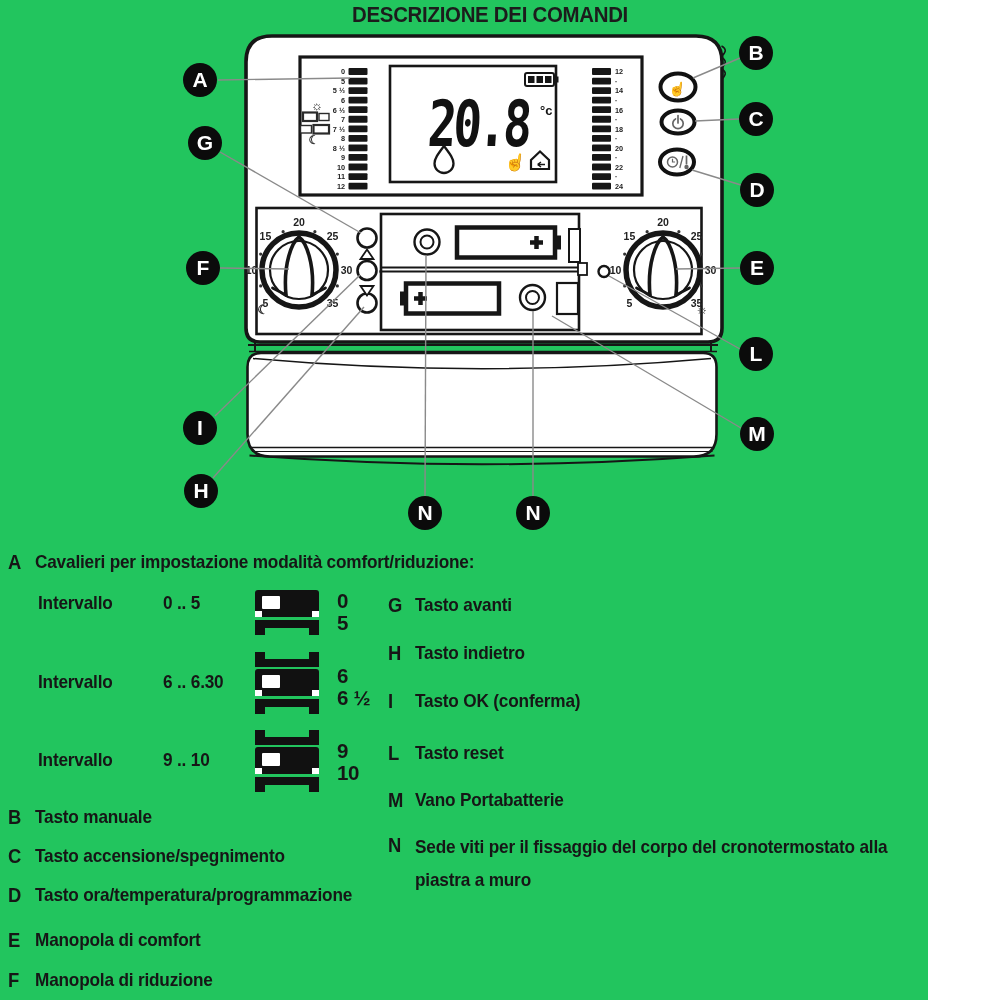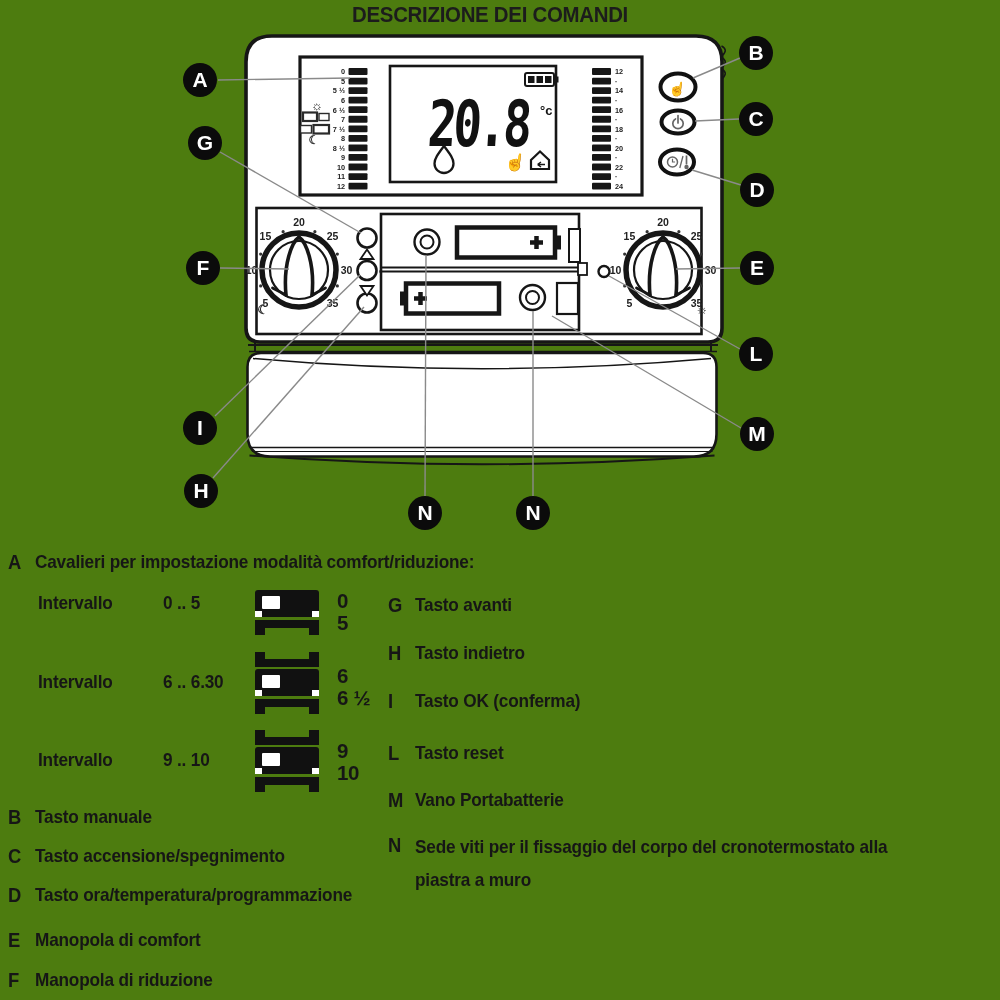--- a/index.html
+++ b/index.html
@@ -1,17 +1,17 @@
 <!DOCTYPE html>
 <html><head>
 <meta charset="utf-8">
 <style>
   *{margin:0;padding:0;box-sizing:border-box}
   html,body{width:1000px;height:1000px;background:#fff;font-family:"Liberation Sans",sans-serif;color:#161616}
-  .page{position:relative;width:1000px;height:1000px;background:#4d7c0f;overflow:hidden}
+  .page{position:relative;width:928px;height:1000px;background:#22c55e;overflow:hidden}
   .title{position:absolute;top:3px;left:0;width:980px;text-align:center;font-size:21.5px;font-weight:800;letter-spacing:-.3px;color:#1c1c1c;transform:scaleX(.95);transform-origin:50% 50%}
   svg.diagram{position:absolute;top:0;left:0}
   .legend{position:absolute;top:0;left:0;width:1000px;height:1000px;pointer-events:none}
   .lg-row{position:absolute;display:flex;align-items:flex-start;line-height:30px;white-space:nowrap}
   .lt{font-size:20px;font-weight:900;letter-spacing:-.5px;width:27px;flex:0 0 auto;transform:scaleX(.92);transform-origin:0 50%}
   .tx{font-size:18.5px;font-weight:700;letter-spacing:-.2px;transform:scaleX(.93);transform-origin:0 50%}
   .wrap .tx{white-space:normal;line-height:33px}
   .iv-label{position:absolute;font-size:18.5px;font-weight:700;line-height:22px;letter-spacing:-.2px;transform:scaleX(.93);transform-origin:0 50%}
   .iv-nums{position:absolute;font-size:20.5px;font-weight:700;line-height:22px;letter-spacing:-.3px}
   .iv-nums span{display:block}

